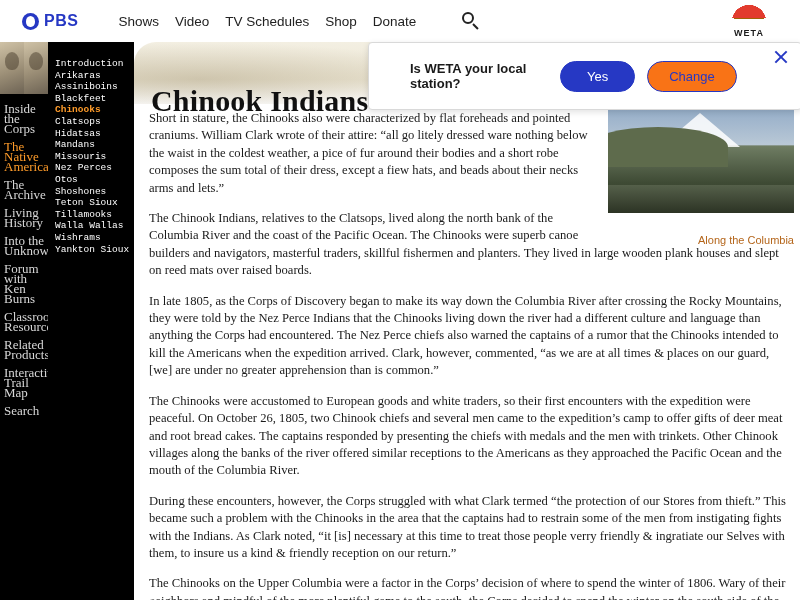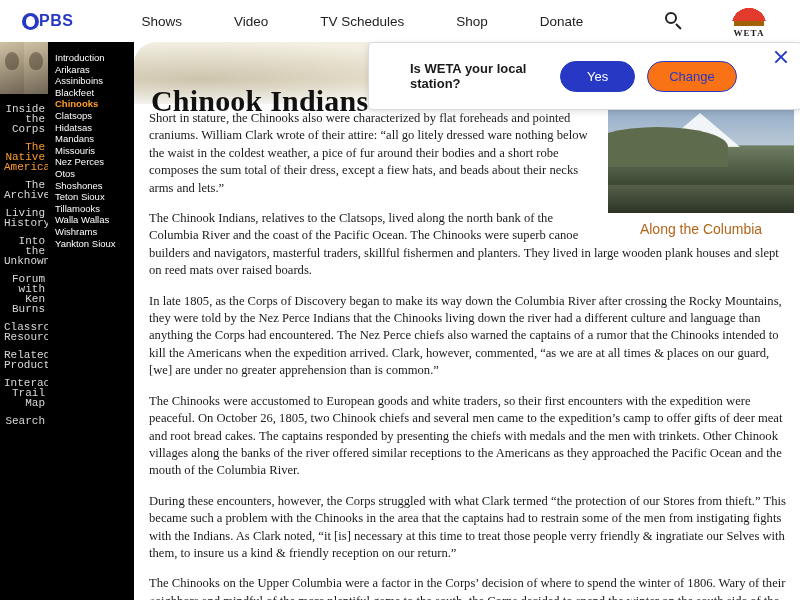--- a/index.html
+++ b/index.html
@@ -20,20 +20,21 @@
     height: 42px;
     background: #ffffff;
     border-bottom: 1px solid #e6e6e6;
     display: flex;
     align-items: center;
   }
   .pbs-logo {
     display: flex;
     align-items: center;
     margin-left: 22px;
+    gap: 5px;
   }
   .pbs-head {
     width: 17px; height: 17px;
     border-radius: 50%;
     background: #2638c4;
     position: relative;
   }
   .pbs-head::after {
     content: "";
     position: absolute;
@@ -45,22 +46,22 @@
   .pbs-word {
     font-family: "Liberation Sans", sans-serif;
     font-weight: bold;
     font-size: 16px;
     letter-spacing: 0.5px;
     color: #2638c4;
   }
   .topnav {
     display: flex;
     align-items: center;
-    gap: 52px;
-    margin-left: 68px;
+    gap: 16px;
+    margin-left: 40px;
     font-family: "Liberation Sans", sans-serif;
     font-size: 13.5px;
     color: #222222;
   }
   .topnav span { cursor: pointer; }
   .search-icon {
     margin-left: 30px;
     width: 18px; height: 18px;
     position: relative;
     cursor: pointer;
@@ -90,27 +91,27 @@
     flex-direction: column;
     align-items: center;
     justify-content: flex-end;
     cursor: pointer;
   }
   .weta-swoosh {
     width: 44px; height: 14px;
     background: radial-gradient(circle at 50% 130%, #e23b2e 0 60%, transparent 61%);
   }
   .weta-text {
-    font-family: Liberation Serif, serif;
+    font-family: Liberation Sans, sans-serif;
     font-size: 9px;
     font-weight: bold;
     letter-spacing: 1px;
     color: #1a1a1a;
-    border-top: 5px solid #a16207;
-    padding-top: 2px;
+    border-top: 1px solid #a16207;
+    padding-top: 9px;
     line-height: 10px;
   }
 
   
   .station-prompt {
     position: absolute;
     top: 42px;
     left: 368px;
     width: 432px;
     height: 66px;
@@ -200,43 +201,42 @@
   .portrait::after {
     content: "";
     position: absolute;
     left: 5px; top: 10px;
     width: 14px; height: 18px;
     border-radius: 50% 50% 45% 45%;
     background: rgba(60,48,33,0.45);
   }
   .sidenav {
     margin-top: 6px;
-    font-family: Liberation Mono, monospace;
-    font-size: 11px;
+    font-family: Liberation Serif, serif;
+    font-size: 13px;
     line-height: 10px;
-    text-align: right;
   }
   .sidenav .item {
     padding: 4px 3px 4px 4px;
     color: #d8d8d8;
     cursor: pointer;
   }
   .sidenav .item.active { color: #ff9c2a; }
 
   
   .tribelist {
     position: absolute;
     left: 48px; top: 0;
     width: 86px;
     height: 558px;
     background: #000000;
     color: #ffffff;
-    padding-top: 10px;
+    padding-top: 16px;
     box-sizing: border-box;
-    font-family: Liberation Sans, sans-serif;
+    font-family: Liberation Mono, monospace;
     font-size: 9.5px;
     line-height: 11.6px;
   }
   .tribelist .tribe {
     padding: 0 0 0 7px;
     cursor: pointer;
     color: #ffffff;
   }
   .tribelist .tribe.selected { color: #ff9c2a; font-weight: bold; }
 
@@ -314,24 +314,24 @@
     background: #5e6b4c;
     border-radius: 50% 50% 0 0;
   }
   .photo .water {
     position: absolute;
     left: 0; bottom: 0;
     width: 186px; height: 28px;
     background: linear-gradient(180deg, #55604a 0%, #2c3324 100%);
   }
   .photo-caption {
-    margin-top: 8px;
-    text-align: center;
-    font-family: "Liberation Sans", sans-serif;
-    font-size: 14px;
+    margin-top: 21px;
+    text-align: right;
+    font-family: "Liberation Sans", sans-serif;
+    font-size: 11px;
     color: #b4651a;
   }
   .float-shim {
     float: right;
     width: 196px;
     height: 128px;
   }
 </style>
 </head>
 <body>

